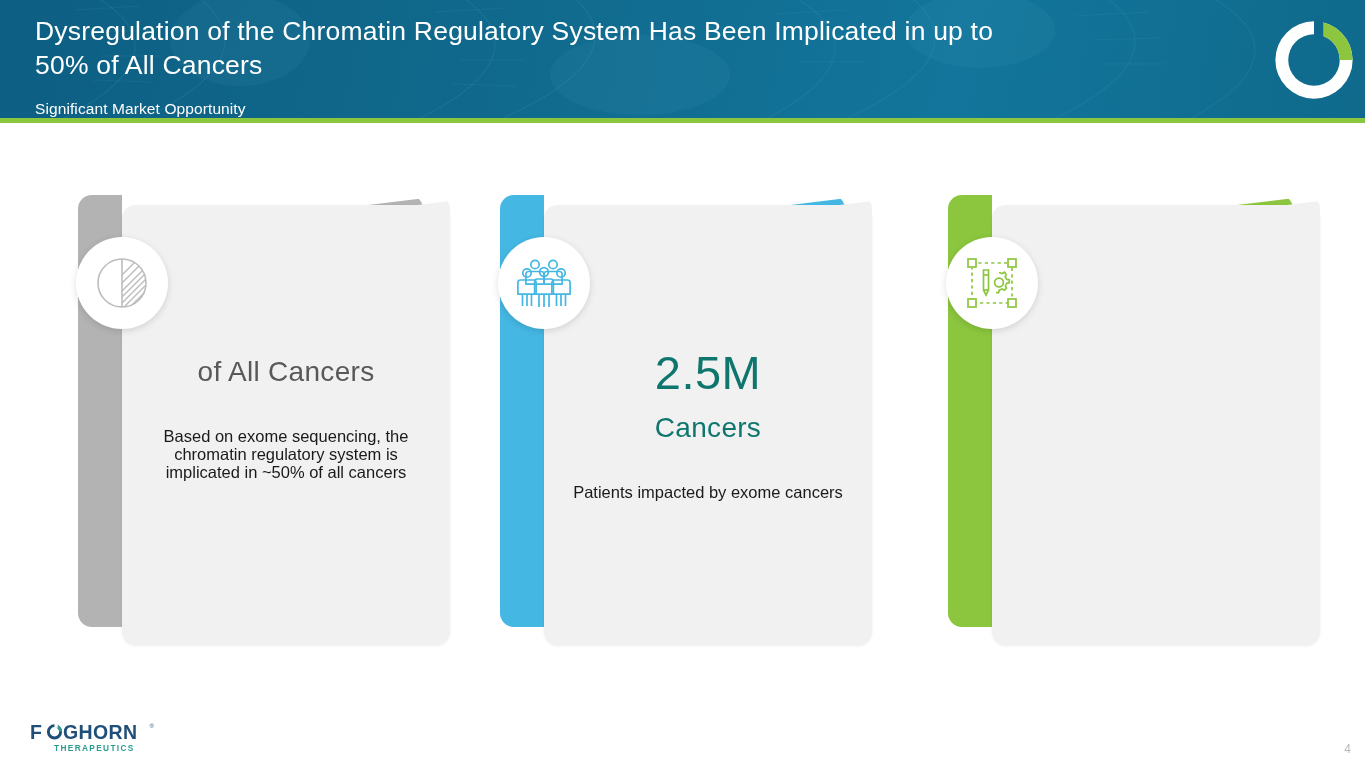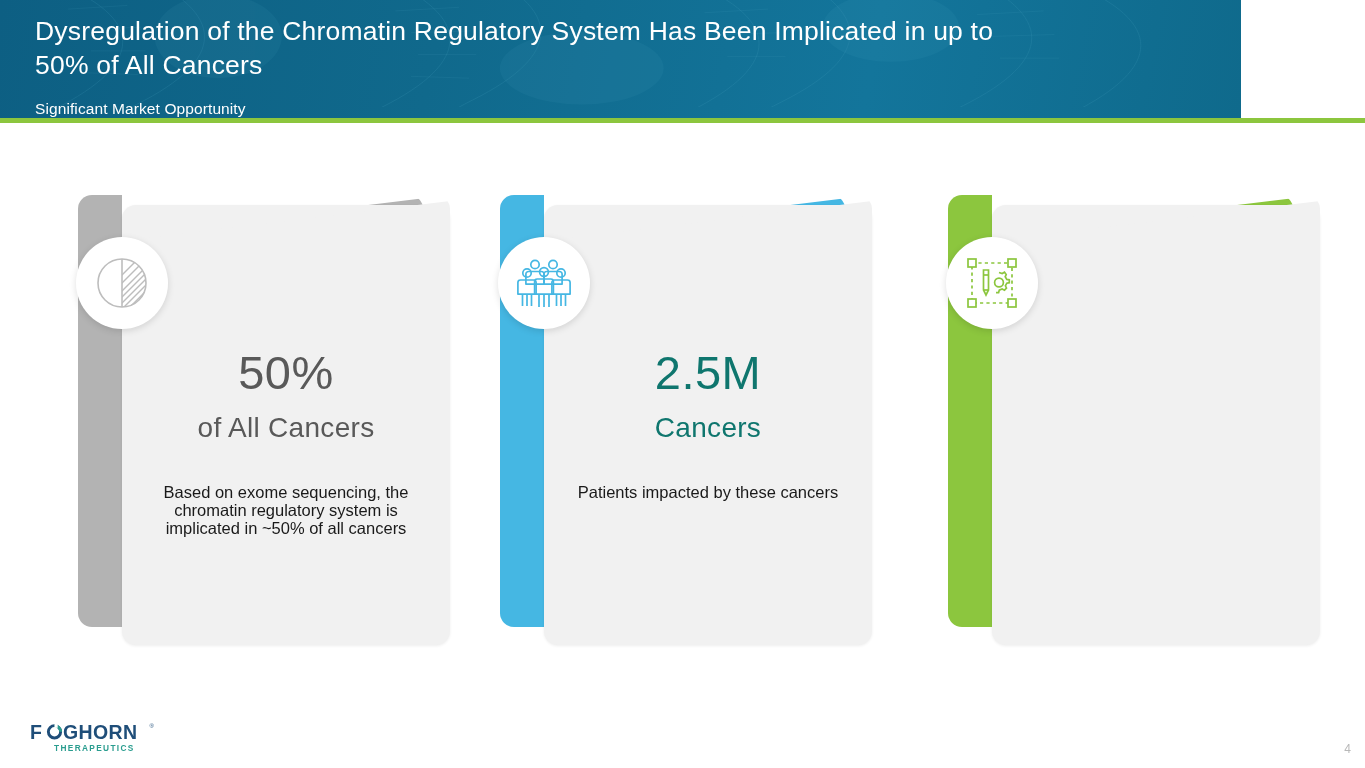--- a/index.html
+++ b/index.html
@@ -13,21 +13,21 @@
     height: 768px;
     overflow: hidden;
     position: relative;
     -webkit-font-smoothing: antialiased;
   }
 
   
   .header {
     position: absolute;
     left: 0; top: 0;
-    width: 1241px;
+    width: 1365px;
     height: 118px;
     background:
       linear-gradient(100deg, #0d5f83 0%, #10698c 35%, #13759b 70%, #0f6a8c 100%);
     overflow: hidden;
   }
   .header-texture {
     position: absolute;
     inset: 0;
     opacity: 0.40;
     pointer-events: none;
@@ -269,21 +269,20 @@
           <line x1="18" y1="60" x2="60" y2="18"></line>
           <line x1="22" y1="62" x2="62" y2="22"></line>
           <line x1="26" y1="64" x2="64" y2="26"></line>
           <line x1="30" y1="66" x2="66" y2="30"></line>
           <line x1="34" y1="68" x2="68" y2="34"></line>
         </g>
       </svg>
     </div>
 
     <div class="card-text">
-      <div class="stat-number">50%</div>
       <div class="stat-label">of All Cancers</div>
       <div class="stat-desc">Based on exome sequencing, the chromatin regulatory system is implicated in ~50% of all cancers</div>
     </div>
   </div>
 
   <div class="card tone-blue" style="left:492px;">
     <div class="card-back-shape" style="background:#45b7e3;"></div>
     <div class="card-wedge"></div>
     <div class="card-front"></div>
     <div class="card-front-slant"></div>
@@ -309,21 +308,21 @@
           <path d="M7.5 40 v12 M16.5 40 v12 M12 40 v12"></path>
           <path d="M24 40.5 v12.5 M34 40.5 v12.5 M29 40.5 v12.5"></path>
           <path d="M41.5 40 v12 M50.5 40 v12 M46 40 v12"></path>
         </g>
       </svg>
     </div>
 
     <div class="card-text">
       <div class="stat-number">2.5M</div>
       <div class="stat-label">Cancers</div>
-      <div class="stat-desc">Patients impacted by these cancers</div>
+      <div class="stat-desc">Patients impacted by exome cancers</div>
     </div>
   </div>
 
   <div class="card tone-gray" style="left:940px;">
     <div class="card-back-shape" style="background:#8cc63e;"></div>
     <div class="card-wedge"></div>
     <div class="card-front"></div>
     <div class="card-front-slant"></div>
 
     <div class="icon-badge" style="left:6px;">

